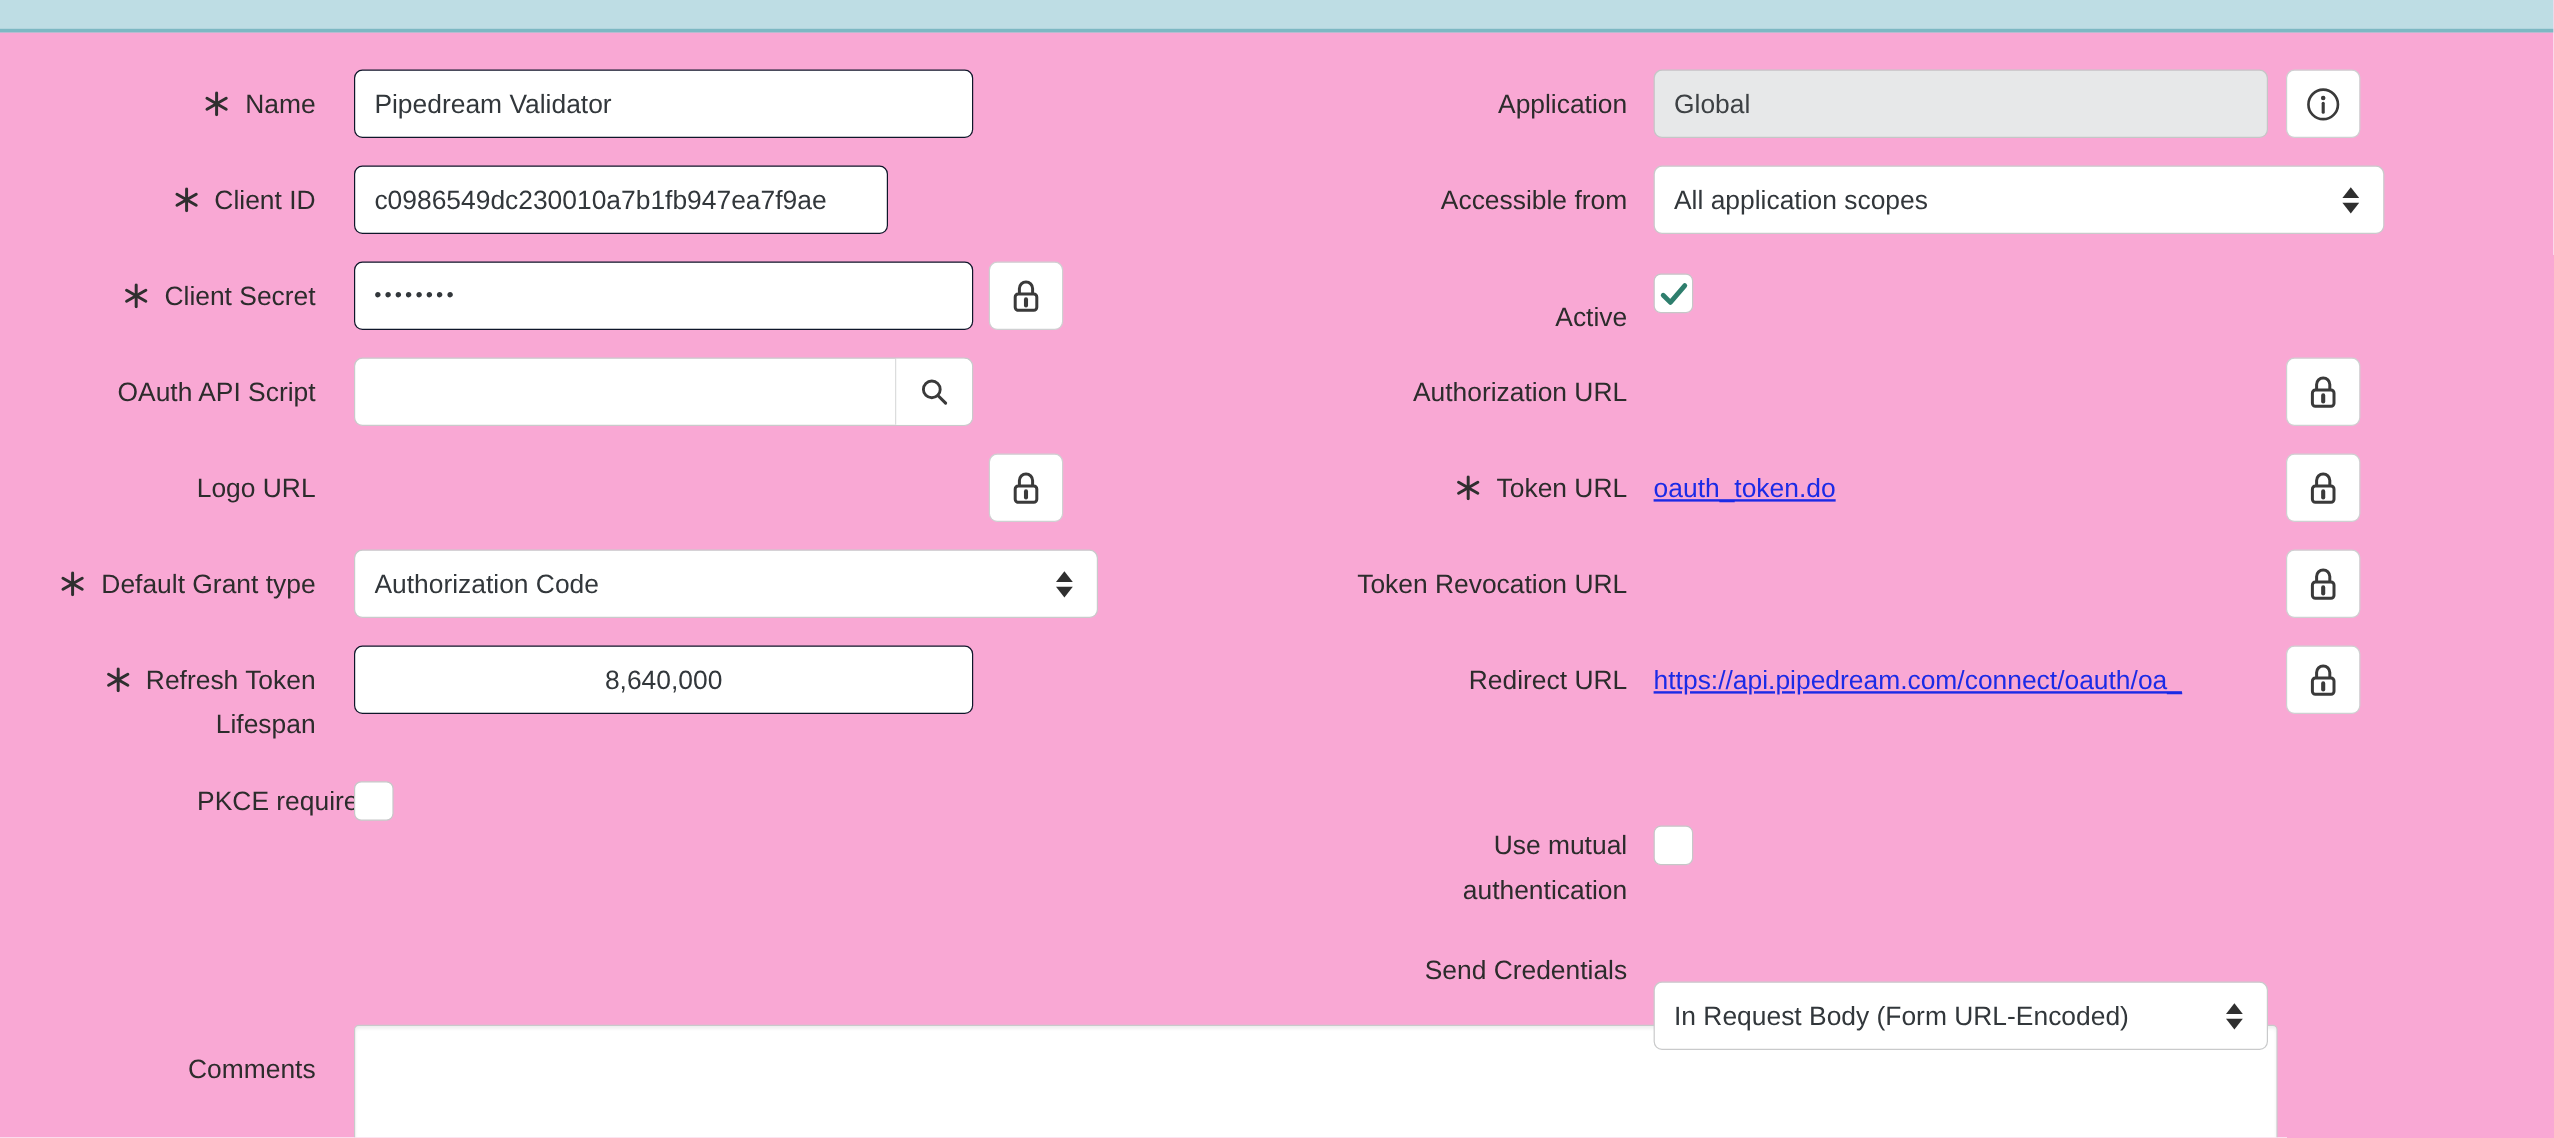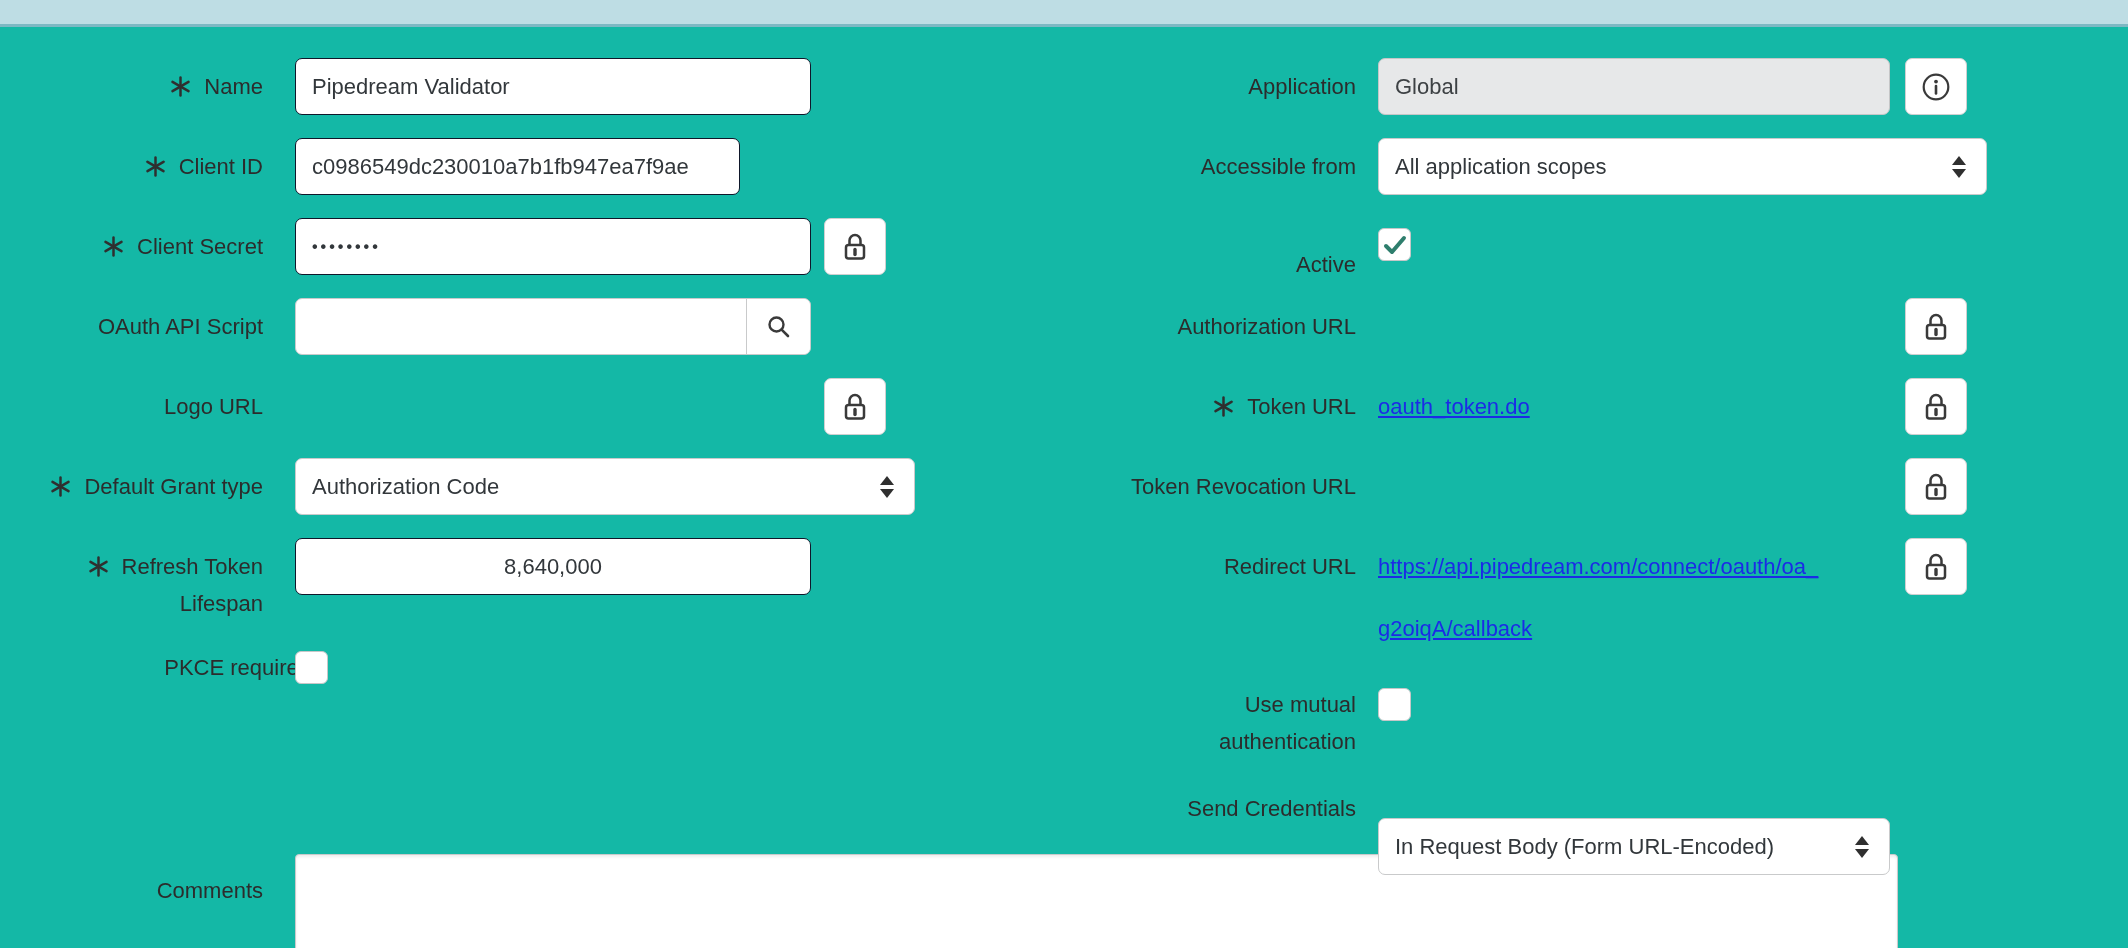--- a/index.html
+++ b/index.html
@@ -1,17 +1,17 @@
 <!DOCTYPE html>
 <html><head>
 <meta charset="utf-8">
 <style>
   html,body{margin:0;padding:0;background:#ffffff;}
   #canvas{
-    position:relative;width:2128px;height:948px;background:#14b8a6;overflow:hidden;
+    position:relative;width:2128px;height:948px;background:#f9a8d4;overflow:hidden;
     font-family:"Liberation Sans", sans-serif;color:#2c2c2c;
   }
   .topbar{position:absolute;left:0;top:0;width:2128px;height:24px;
     background:#bedde4;border-bottom:3px solid #7db8c3;}
   .flabel{position:absolute;font-size:22px;color:#2c2c2c;
     display:flex;align-items:center;justify-content:flex-end;gap:13px;}
   .flabel .txt{white-space:nowrap;}
   .lbl-left{left:0;width:263px;height:57px;}
   .lbl-right{left:1000px;width:356px;height:57px;}
   .lbl-multi{position:absolute;font-size:22px;color:#2c2c2c;text-align:right;line-height:37px;}
@@ -245,21 +245,20 @@
         <path d="M7.5 13 V8.5 a5.5 5.5 0 0 1 11 0 V13" fill="none" stroke="#3a3a3a" stroke-width="2.5"></path>
         <rect x="4" y="13" width="18" height="13.5" rx="2.5" fill="none" stroke="#3a3a3a" stroke-width="2.5"></rect>
         <line x1="13" y1="17.5" x2="13" y2="22.5" stroke="#3a3a3a" stroke-width="3.4" stroke-linecap="round"></line>
       </svg>
   </button>
 
   <div class="flabel lbl-right" style="top:538px;">
     <span class="txt">Redirect URL</span>
   </div>
   <a class="link" style="left:1378px;top:538px;">https://api.pipedream.com/connect/oauth/oa_</a>
-  <a class="link" style="left:1378px;top:600px;">g2oiqA/callback</a>
   <button class="icon-btn" style="left:1905px;top:538px;">
     <svg width="26" height="30" viewBox="0 0 26 30">
         <path d="M7.5 13 V8.5 a5.5 5.5 0 0 1 11 0 V13" fill="none" stroke="#3a3a3a" stroke-width="2.5"></path>
         <rect x="4" y="13" width="18" height="13.5" rx="2.5" fill="none" stroke="#3a3a3a" stroke-width="2.5"></rect>
         <line x1="13" y1="17.5" x2="13" y2="22.5" stroke="#3a3a3a" stroke-width="3.4" stroke-linecap="round"></line>
       </svg>
   </button>
 
   <div class="lbl-multi" style="left:1000px;top:686px;width:356px;">
     <div>Use mutual</div>

